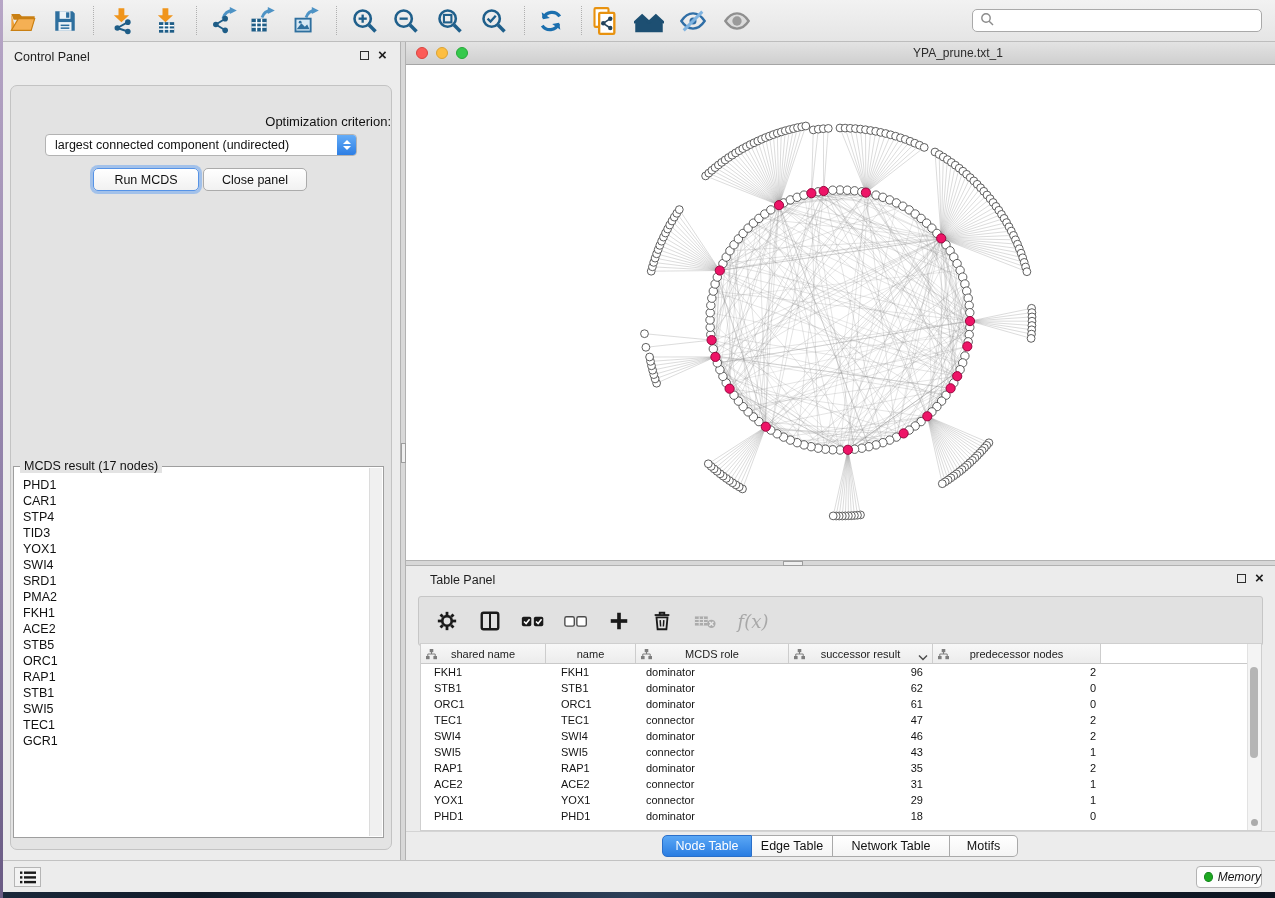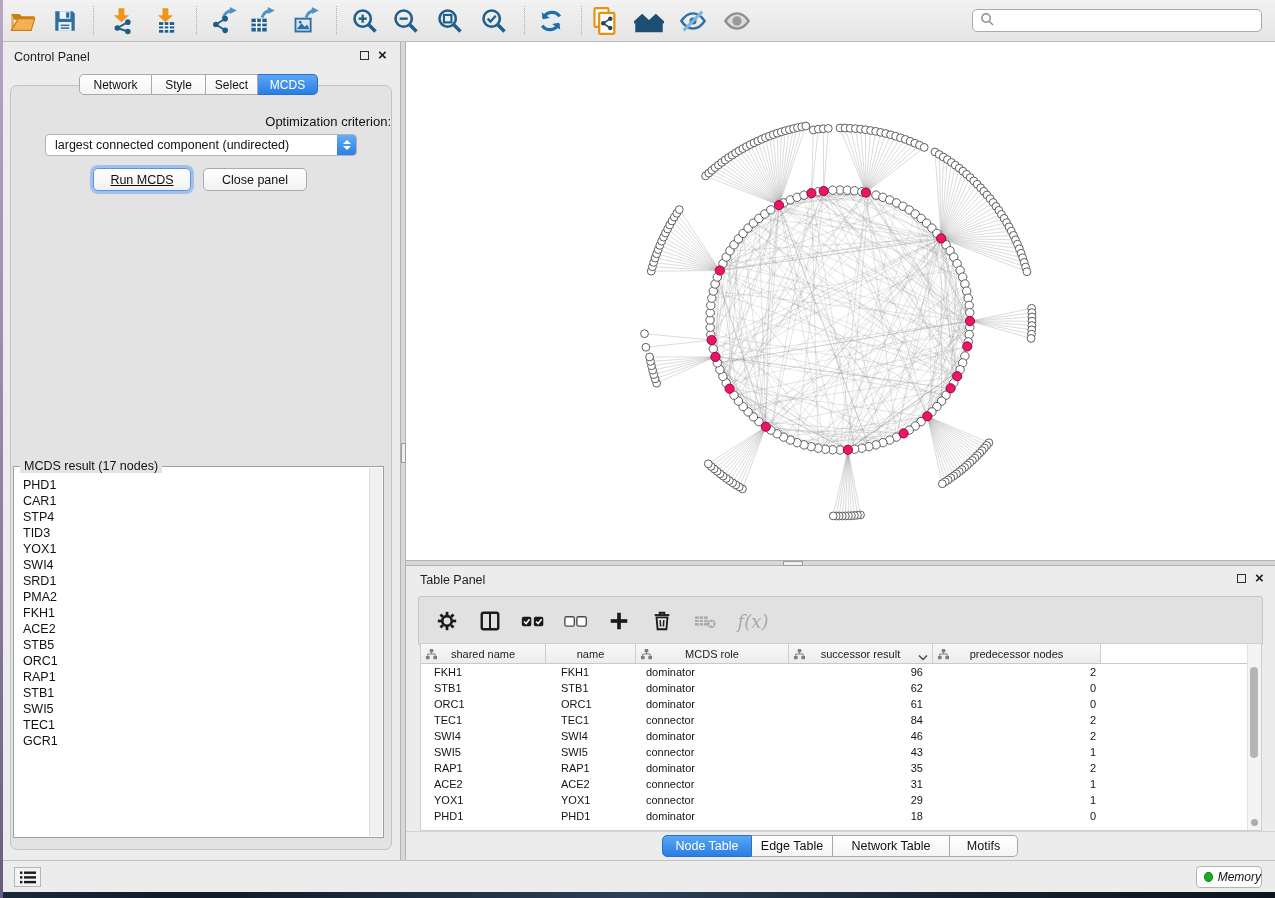--- a/index.html
+++ b/index.html
@@ -32,21 +32,21 @@
   .tab.selected{background:linear-gradient(#5aa7f5,#2a7de2);border-color:#2a6fc9;color:#fff;}
 
   .cp-inner{position:absolute;left:7px;top:43px;width:382px;height:765px;background:#e3e3e3;border:1px solid #c3c3c3;border-radius:7px;box-sizing:border-box;z-index:1;}
   .opt-label{position:absolute;left:0;top:28px;width:100%;text-align:right;font-size:13px;color:#101010;}
   .opt-select{position:absolute;left:34px;top:48px;width:312px;height:22px;background:#fff;border:1px solid #b3b3b3;border-radius:4px;box-sizing:border-box;display:flex;align-items:center;}
   .opt-select .sel-text{flex:1;font-size:12.5px;color:#111;padding-left:9px;white-space:nowrap;}
   .sel-stepper{width:19px;height:20px;margin:0;border-radius:0 3px 3px 0;background:linear-gradient(#64acf7,#2d7ee4);display:flex;flex-direction:column;align-items:center;justify-content:center;gap:2px;}
   .sel-stepper .up{width:0;height:0;border-left:4px solid transparent;border-right:4px solid transparent;border-bottom:4px solid #fff;}
   .sel-stepper .dn{width:0;height:0;border-left:4px solid transparent;border-right:4px solid transparent;border-top:4px solid #fff;}
   .cp-btn{position:absolute;top:82px;height:23px;background:linear-gradient(#ffffff,#f1f1f1);border:1px solid #ababab;border-radius:5px;font-size:12.5px;color:#111;display:flex;align-items:center;justify-content:center;box-sizing:border-box;}
-  .btn-run{left:82px;width:98px;border-color:#5693e6;box-shadow:0 0 0 3px rgba(110,165,240,.55);text-decoration:underline;}
+  .btn-run{left:82px;width:106px;border-color:#5693e6;box-shadow:0 0 0 3px rgba(110,165,240,.55);}
   .btn-close{left:192px;width:104px;}
 
   .groupbox{position:absolute;left:2px;top:380px;width:371px;height:372px;background:#fff;border:1px solid #9e9e9e;box-sizing:border-box;}
   .groupbox .gb-label{position:absolute;top:-8px;left:6px;background:#e3e3e3;padding:0 4px;font-size:12.5px;color:#111;}
   .mcds-list{position:absolute;left:1px;top:6px;right:13px;bottom:1px;overflow:hidden;margin:0;padding:4px 0 0 8px;list-style:none;}
   .mcds-list li{font-size:12.5px;line-height:16px;color:#101010;}
   .gb-scroll{position:absolute;top:1px;right:1px;bottom:1px;width:12px;background:#f0f0f0;border-left:1px solid #dcdcdc;}
 
   
   .v-splitter{position:absolute;left:397px;top:42px;width:6px;height:818px;background:#d8d8d8;border-left:1px solid #b2b2b2;border-right:1px solid #b2b2b2;box-sizing:border-box;}
@@ -294,33 +294,33 @@
             <li>RAP1</li>
             <li>STB1</li>
             <li>SWI5</li>
             <li>TEC1</li>
             <li>GCR1</li>
           </ul>
         <div class="gb-scroll"></div>
       </div>
     </div>
 
-    <div class="cp-tabs">
-      <div class="tab" style="width:73px">Network</div>
-      <div class="tab" style="width:54px">Style</div>
-      <div class="tab" style="width:52px">Select</div>
-      <div class="tab last selected" style="width:60px">MCDS</div>
-    </div>
   </div>
 
   <div class="v-splitter">
       <div class="v-handle"></div>
     </div>
 
   <div class="network-view">
+    <div class="nv-titlebar">
+      <div class="tl red"></div>
+      <div class="tl yellow"></div>
+      <div class="tl green"></div>
+      <div class="nv-title">YPA_prune.txt_1</div>
+    </div>
     <div class="nv-canvas">
       <svg width="869" height="495" viewBox="0 0 869 495">
           <line x1="373.0" y1="140.2" x2="358.8" y2="361.0" stroke="#8a8a8a" stroke-width="0.6" opacity="0.38"></line>
           <line x1="373.0" y1="140.2" x2="476.9" y2="377.7" stroke="#8a8a8a" stroke-width="0.6" opacity="0.38"></line>
           <line x1="373.0" y1="140.2" x2="328.0" y2="179.8" stroke="#8a8a8a" stroke-width="0.6" opacity="0.38"></line>
           <line x1="373.0" y1="140.2" x2="320.2" y2="317.9" stroke="#8a8a8a" stroke-width="0.6" opacity="0.38"></line>
           <line x1="373.0" y1="140.2" x2="547.8" y2="192.1" stroke="#8a8a8a" stroke-width="0.6" opacity="0.38"></line>
           <line x1="373.0" y1="140.2" x2="419.4" y2="384.2" stroke="#8a8a8a" stroke-width="0.6" opacity="0.38"></line>
           <line x1="373.0" y1="140.2" x2="563.2" y2="269.6" stroke="#8a8a8a" stroke-width="0.6" opacity="0.38"></line>
           <line x1="373.0" y1="140.2" x2="347.4" y2="351.9" stroke="#8a8a8a" stroke-width="0.6" opacity="0.38"></line>
@@ -1013,21 +1013,21 @@
           <circle cx="313.8" cy="205.5" r="4.6" fill="#ee1467" stroke="#99073f" stroke-width="1"></circle>
         </svg>
     </div>
   </div>
 
   <div class="h-splitter">
       <div class="h-handle"></div>
     </div>
 
   <div class="table-panel">
-    <div class="panel-title" style="left:14px;top:7px">Table Panel</div>
+    <div class="panel-title" style="left:24px;top:7px">Table Panel</div>
     <div class="win-icons" style="left:831px;top:7px">
       <div class="float-btn"></div>
       <div class="close-btn">×</div>
     </div>
 
     <div class="tp-toolbar">
       <div class="tp-tool">
         <svg width="22" height="22" viewBox="0 0 24 24">
             <circle cx="12" cy="12" r="5.2" fill="none" stroke="#1a1a1a" stroke-width="3"></circle>
             <g stroke="#1a1a1a" stroke-width="3">
@@ -1162,21 +1162,21 @@
             <div class="tcell c2">ORC1</div>
             <div class="tcell c3">dominator</div>
             <div class="tcell c4">61</div>
             <div class="tcell c5">0</div>
             <div class="tcell c6"></div>
           </div>
           <div class="trow">
             <div class="tcell c1">TEC1</div>
             <div class="tcell c2">TEC1</div>
             <div class="tcell c3">connector</div>
-            <div class="tcell c4">84</div>
+            <div class="tcell c4">47</div>
             <div class="tcell c5">2</div>
             <div class="tcell c6"></div>
           </div>
           <div class="trow">
             <div class="tcell c1">SWI4</div>
             <div class="tcell c2">SWI4</div>
             <div class="tcell c3">dominator</div>
             <div class="tcell c4">46</div>
             <div class="tcell c5">2</div>
             <div class="tcell c6"></div>

